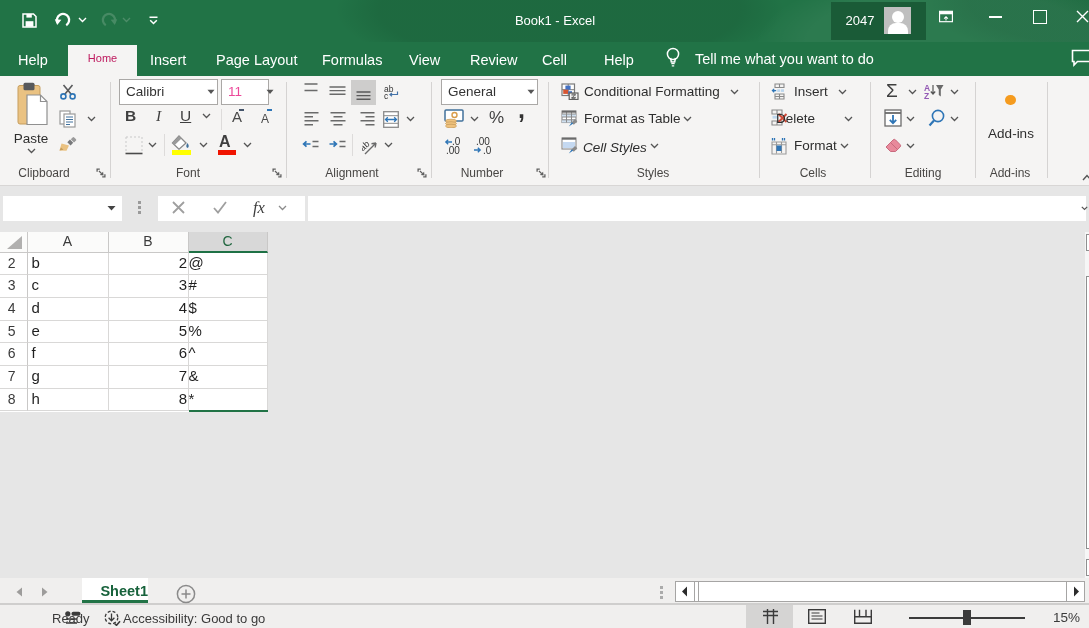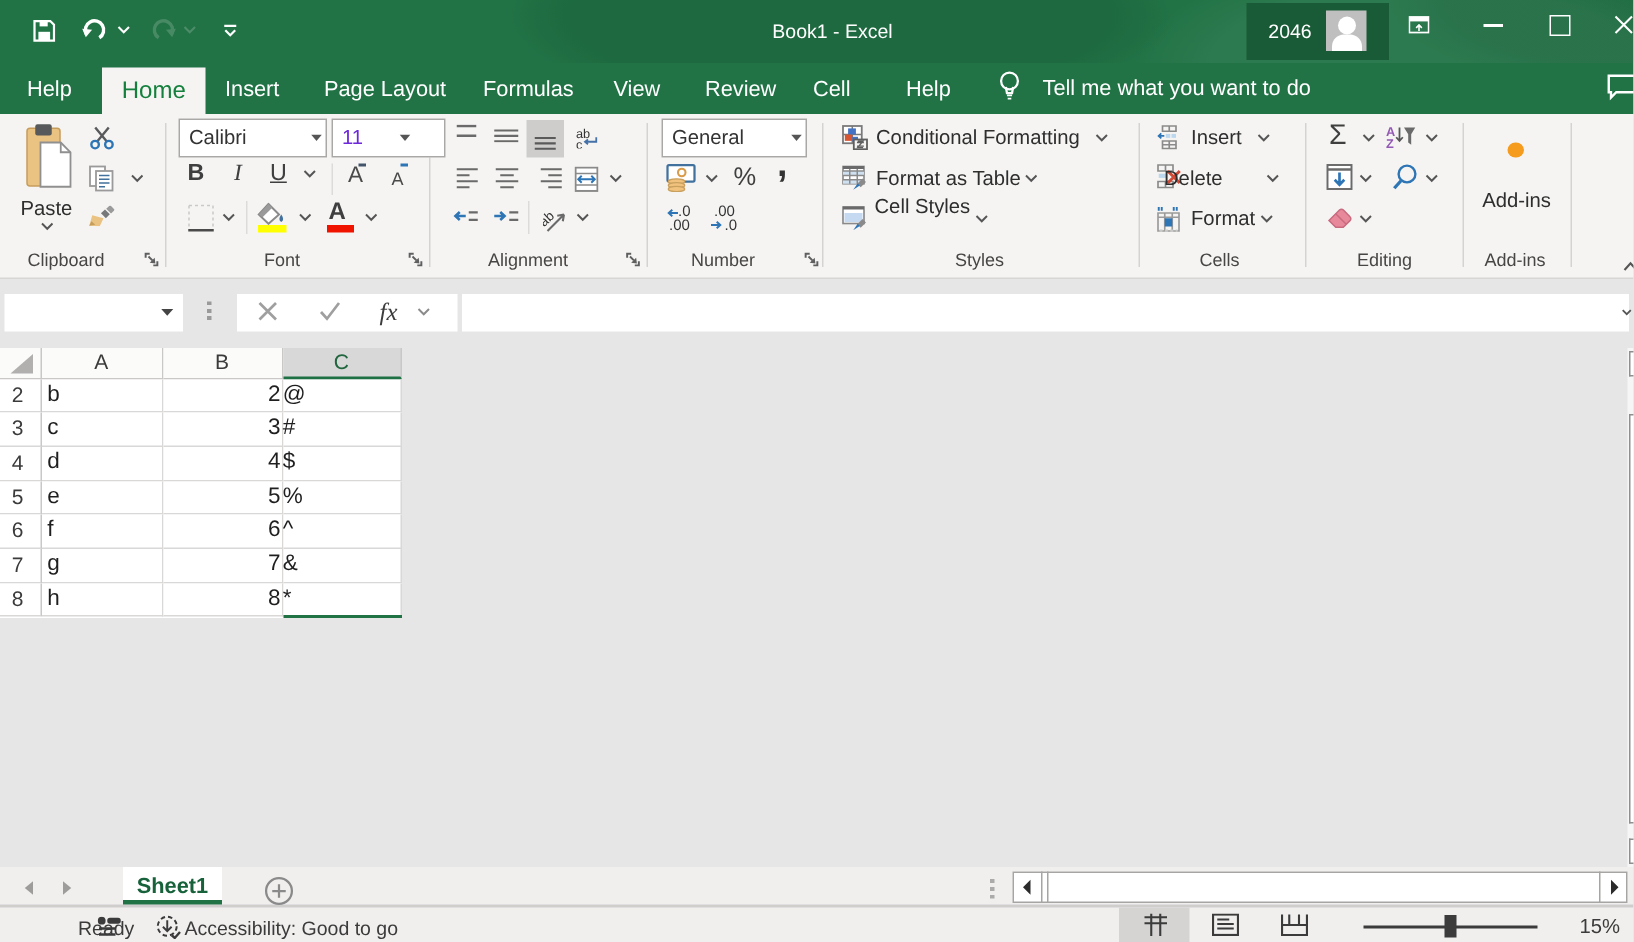--- a/index.html
+++ b/index.html
@@ -42,42 +42,42 @@
     <path d="M1 1 l3.5 3.5 L8 1" stroke="#4c8c68" fill="none" stroke-width="1.4"></path>
   </svg>
 
 <svg class="ab" style="left:149px;top:16px;" width="9" height="9" viewBox="0 0 9 9">
  <rect x="0.5" y="0.5" width="8" height="1.5" fill="#fff"></rect>
  <path d="M1.2 4.2 l3.3 3.3 L7.8 4.2" stroke="#fff" fill="none" stroke-width="1.5"></path>
 </svg>
 <div class="ab white" style="left:455px;top:13px;width:200px;text-align:center;font-size:13px;">Book1 - Excel</div>
 
 <div class="ab" style="left:831px;top:2px;width:95px;height:38px;background:#1a5b37;"></div>
-<div class="ab white" style="left:840px;top:13px;width:40px;text-align:center;font-size:13px;">2046</div>
+<div class="ab white" style="left:840px;top:13px;width:40px;text-align:center;font-size:13px;">2047</div>
 <div class="ab" style="left:884px;top:7px;width:27px;height:27px;background:#bfbfbf;overflow:hidden;">
   <div class="ab" style="left:7.5px;top:4px;width:12px;height:12px;border-radius:50%;background:#fff;"></div>
   <div class="ab" style="left:3.5px;top:16px;width:20px;height:14px;border-radius:8px 8px 0 0;background:#fff;"></div>
 </div>
 
 <svg class="ab" style="left:939px;top:10px;" width="14" height="13" viewBox="0 0 17 14">
  <rect x="0.7" y="0.7" width="15.6" height="12.6" fill="none" stroke="#fff" stroke-width="1.4"></rect>
  <rect x="0.7" y="0.7" width="15.6" height="3.6" fill="#fff"></rect>
  <path d="M8.5 11 v-5 M6 8 l2.5 -2.5 L11 8" stroke="#217346" fill="none" stroke-width="1.3" transform="translate(0,1)"></path>
  <path d="M8.5 12 v-4.5 M6.2 9.5 l2.3 -2.3 L10.8 9.5" stroke="#fff" fill="none" stroke-width="1.3"></path>
 </svg>
 <div class="ab" style="left:989px;top:16px;width:13px;height:1.7px;background:#fff;"></div>
 <div class="ab" style="left:1033px;top:10px;width:12px;height:12px;border:1.4px solid #fff;"></div>
 <svg class="ab" style="left:1076px;top:10px;" width="13" height="13" viewBox="0 0 13 13">
  <path d="M1 1 L12 12 M12 1 L1 12" stroke="#fff" stroke-width="1.4"></path>
 </svg>
 
 <div class="ab" style="left:0;top:42px;width:1089px;height:34px;background:#217346;"></div>
 <div class="ab white" style="left:18px;top:52px;font-size:14.5px;">Help</div>
 <div class="ab" style="left:68px;top:45px;width:69px;height:31px;background:#f5f4f3;"></div>
-<div class="ab" style="left:68px;top:52px;width:69px;text-align:center;font-size:16px;color:#15803d;">Home</div>
+<div class="ab" style="left:68px;top:52px;width:69px;text-align:center;font-size:11px;color:#be185d;">Home</div>
 <div class="ab white" style="left:150px;top:52px;font-size:14.5px;">Insert</div>
 <div class="ab white" style="left:216px;top:52px;font-size:14.5px;">Page Layout</div>
 <div class="ab white" style="left:322px;top:52px;font-size:14.5px;">Formulas</div>
 <div class="ab white" style="left:409px;top:52px;font-size:14.5px;">View</div>
 <div class="ab white" style="left:470px;top:52px;font-size:14.5px;">Review</div>
 <div class="ab white" style="left:542px;top:52px;font-size:14.5px;">Cell</div>
 <div class="ab white" style="left:604px;top:52px;font-size:14.5px;">Help</div>
 <svg class="ab" style="left:666px;top:47px;" width="14" height="21" viewBox="0 0 14 21">
  <circle cx="7" cy="7" r="5.6" fill="none" stroke="#fff" stroke-width="1.5"></circle>
  <path d="M4.6 11 L5.3 15 h3.4 L9.4 11" fill="none" stroke="#fff" stroke-width="1.5"></path>
@@ -140,21 +140,21 @@
 </svg>
 <svg class="launch" style="left:96px;" width="10" height="10" viewBox="0 0 10 10">
  <path d="M1.1 3.8 V1.1 H3.8 M3 3 L5.6 5.6 M8.9 6.2 V8.9 H6.2" stroke="#5f5f5f" fill="none" stroke-width="1.3"></path>
  <path d="M7.6 7.6 L3.8 7.1 L7.1 3.8 z" fill="#5f5f5f"></path>
 </svg>
 
 <div class="cmb" style="left:119px;top:79px;width:99px;height:26px;line-height:24px;padding-left:6px;">Calibri</div>
 <svg class="ab" style="left:207px;top:89px;" width="8" height="6" viewBox="0 0 8 6">
     <path d="M0.5 0.8 L4 5 L7.5 0.8 z" fill="#555"></path>
   </svg>
-<div class="cmb" style="left:221px;top:79px;width:76px;height:26px;line-height:24px;padding-left:6px;color:#6d28d9;">11</div>
+<div class="cmb" style="left:221px;top:79px;width:48px;height:26px;line-height:24px;padding-left:6px;color:#ec4899;">11</div>
 <svg class="ab" style="left:266px;top:89px;" width="8" height="6" viewBox="0 0 8 6">
     <path d="M0.5 0.8 L4 5 L7.5 0.8 z" fill="#555"></path>
   </svg>
 <div class="ab" style="left:125px;top:107px;font-size:15.5px;font-weight:bold;color:#3f3f3f;">B</div>
 <div class="ab" style="left:156px;top:107px;font-size:15.5px;font-style:italic;color:#3f3f3f;font-family:'Liberation Serif',serif;">I</div>
 <div class="ab" style="left:180px;top:107px;font-size:15.5px;color:#3f3f3f;text-decoration:underline;">U</div>
 <svg class="ab" style="left:202px;top:113px;" width="9" height="6" viewBox="0 0 9 6">
     <path d="M1 1 l3.5 3.5 L8 1" stroke="#555" fill="none" stroke-width="1.3"></path>
   </svg>
 <div class="ab" style="left:232px;top:108px;font-size:15px;color:#4a4a4a;">A</div>
@@ -308,21 +308,21 @@
 <svg class="ab" style="left:683px;top:116px;" width="9" height="6" viewBox="0 0 9 6">
     <path d="M1 1 l3.5 3.5 L8 1" stroke="#555" fill="none" stroke-width="1.3"></path>
   </svg>
 <svg class="ab" style="left:561px;top:137px;" width="19" height="17" viewBox="0 0 19 17">
  <rect x="1" y="1" width="14" height="11" fill="#fff" stroke="#8a8a8a" stroke-width="1.1"></rect>
  <rect x="2" y="5" width="12" height="6" fill="#c5d9f1"></rect>
  <path d="M1 1.7 h14" stroke="#6a6a6a" stroke-width="2"></path>
  <path d="M10.5 12.5 l3.5 -3.5 l2.3 2.3 l-3.5 3.5 z" fill="#8a8a8a"></path>
  <path d="M10.8 12.2 l-3 4.3 l4.4 -2.9 z" fill="#2e75b6"></path>
 </svg>
-<div class="ab" style="left:583px;top:130px;font-size:13.5px;color:#2e2e2e;">Cell Styles</div>
+<div class="ab" style="left:583px;top:140px;font-size:13.5px;color:#2e2e2e;font-style:italic;">Cell Styles</div>
 <svg class="ab" style="left:650px;top:143px;" width="9" height="6" viewBox="0 0 9 6">
     <path d="M1 1 l3.5 3.5 L8 1" stroke="#555" fill="none" stroke-width="1.3"></path>
   </svg>
 
 <svg class="ab" style="left:771px;top:82.5px;" width="16" height="17" viewBox="0 0 16 17">
  <path d="M4 1 h9 v3.5 h-9 z M8.5 1 v3.5" fill="none" stroke="#8a8a8a" stroke-width="1.1"></path>
  <rect x="6.2" y="6.3" width="3" height="2.6" fill="#bdd7ee"></rect>
  <rect x="10" y="6.3" width="3" height="2.6" fill="#bdd7ee"></rect>
  <path d="M5.2 7.6 H1.6 M3.2 5.9 L1.4 7.6 L3.2 9.3" fill="none" stroke="#2e75b6" stroke-width="1.2"></path>
  <path d="M4 11 h9 v5 h-9 z M8.5 11 v5 M4 13.5 h9" fill="none" stroke="#8a8a8a" stroke-width="1.1"></path>
@@ -467,21 +467,21 @@
 
 <div class="ab" style="left:0;top:578px;width:1089px;height:26px;background:#f0efee;border-bottom:1px solid #cfcecd;box-sizing:border-box;"></div>
 <svg class="ab" style="left:15px;top:587px;" width="8" height="10" viewBox="0 0 8 10">
     <path d="M7 0.5 L1.5 5 L7 9.5 z" fill="#9d9c9b"></path>
   </svg>
 <svg class="ab" style="left:41px;top:587px;" width="8" height="10" viewBox="0 0 8 10">
     <path d="M1 0.5 L6.5 5 L1 9.5 z" fill="#9d9c9b"></path>
   </svg>
 <div class="ab" style="left:82px;top:578px;width:66px;height:22px;background:#fff;"></div>
 <div class="ab" style="left:82px;top:600px;width:66px;height:3px;background:#217346;"></div>
-<div class="ab" style="left:82px;top:583px;width:66px;text-align:center;font-size:14.5px;font-weight:bold;color:#17623b;">Sheet1</div>
+<div class="ab" style="left:82px;top:583px;width:66px;text-align:right;font-size:14.5px;font-weight:bold;color:#17623b;">Sheet1</div>
 <svg class="ab" style="left:176px;top:584px;" width="20" height="20" viewBox="0 0 20 20">
  <circle cx="10" cy="10" r="8.6" fill="none" stroke="#8a8a8a" stroke-width="1.5"></circle>
  <path d="M10 5.5 V14.5 M5.5 10 H14.5" stroke="#8a8a8a" stroke-width="1.5"></path>
 </svg>
 <div class="ab" style="left:659.5px;top:585.5px;width:3px;height:13px;background:repeating-linear-gradient(#ababab 0 2.7px,#f0efee 2.7px 5.2px);"></div>
 
 <div class="ab" style="left:675px;top:581px;width:410px;height:21px;background:#fff;border:1px solid #a6a5a4;box-sizing:border-box;"></div>
 <div class="ab" style="left:694px;top:581px;width:1px;height:21px;background:#a6a5a4;"></div>
 <div class="ab" style="left:697.5px;top:581px;width:1px;height:21px;background:#a6a5a4;"></div>
 <div class="ab" style="left:1066px;top:581px;width:1px;height:21px;background:#a6a5a4;"></div>

